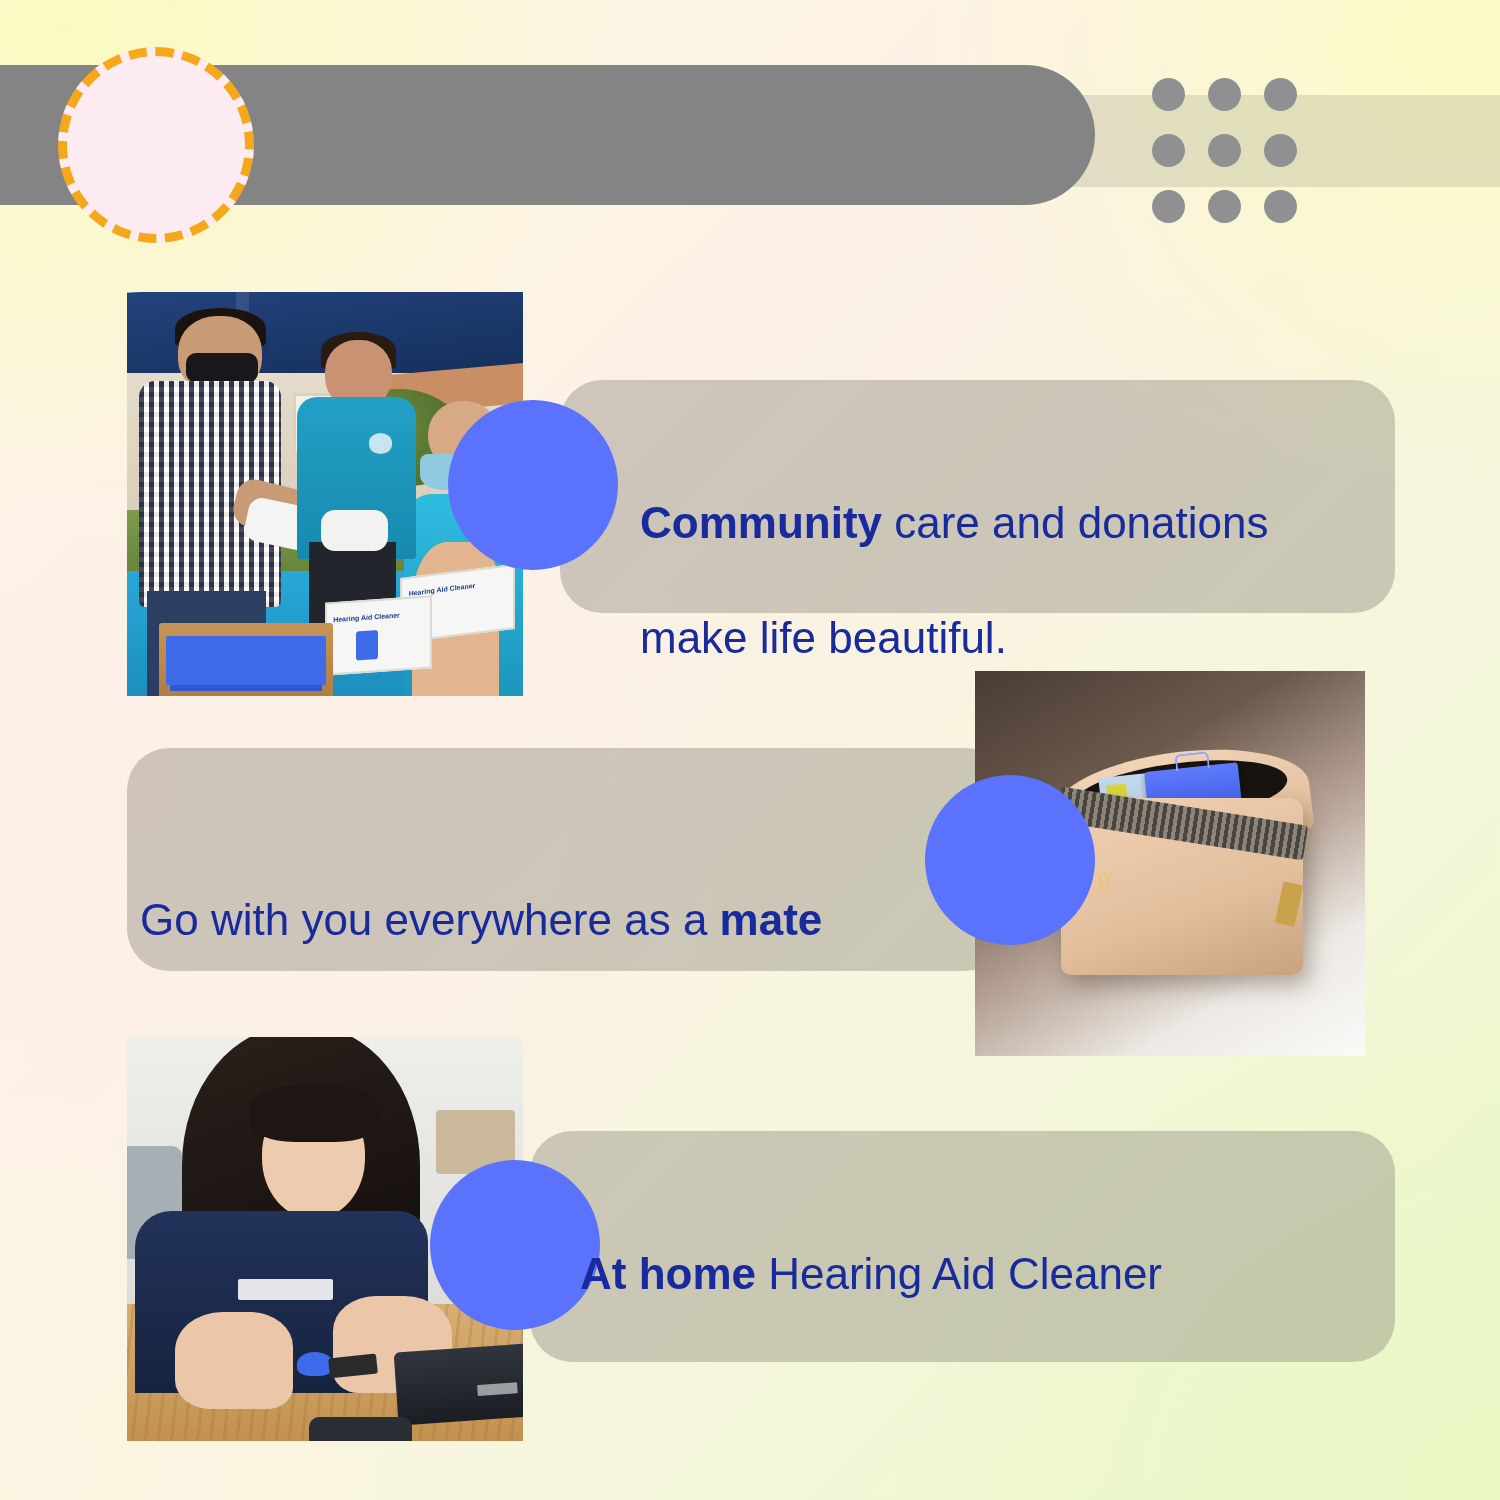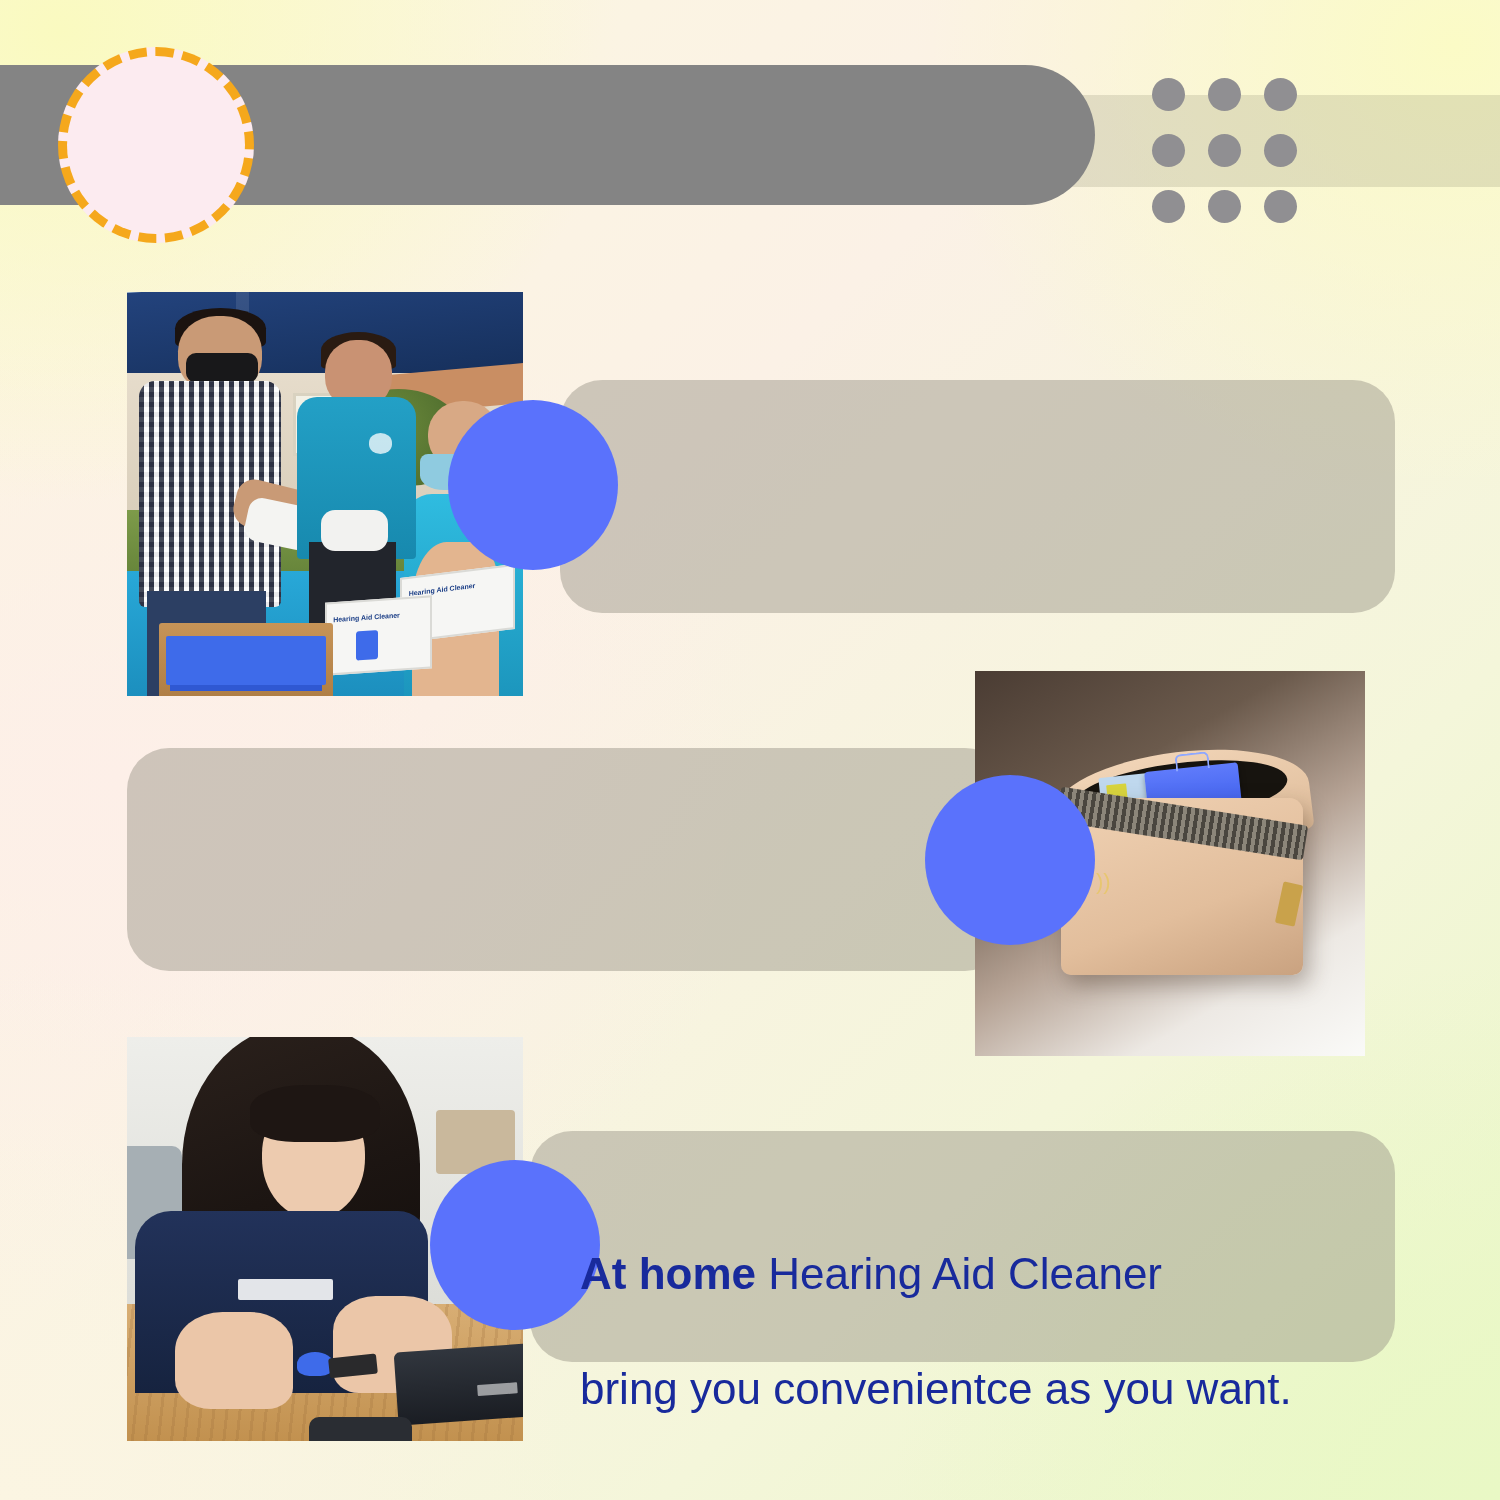--- a/index.html
+++ b/index.html
@@ -275,37 +275,44 @@
     </div>
     <div class="bx bx1">
       <div class="bx-lbl">Hearing Aid Cleaner</div>
       <div class="bx-img"></div>
     </div>
     <div class="carton"></div>
   </div>
 
   <div class="bcircle" style="left:448px;top:400px;width:170px;height:170px;"></div>
 
+  <div class="panel-txt" style="left:640px;top:437px;width:730px;">
+    <b>Community</b><span> care and donations</span><br>
+    <span>make life beautiful.</span>
+  </div>
 
   <div class="panel" style="left:127px;top:748px;width:880px;height:223px;"></div>
 
   <div class="photo p2">
     <div class="bag-top"></div>
     <div class="bag-open"></div>
     <div class="card"></div>
     <div class="dev"></div>
     <div class="pink"></div>
     <div class="bag"></div>
     <div class="zipper"></div>
     <div class="zip-pull"></div>
     <div class="earicon">))</div>
   </div>
 
   <div class="bcircle" style="left:925px;top:775px;width:170px;height:170px;"></div>
 
+  <div class="panel-txt" style="left:140px;top:834px;width:790px;">
+    <span>Go with you everywhere as a </span><b>mate</b>
+  </div>
 
   <div class="panel" style="left:530px;top:1131px;width:865px;height:231px;"></div>
 
   <div class="photo p3">
     <div class="wall"></div>
     <div class="chair"></div>
     <div class="shelf"></div>
     <div class="desk"></div>
     <div class="hair"></div>
     <div class="face"></div>
@@ -317,16 +324,15 @@
     <div class="tool"></div>
     <div class="aid"></div>
     <div class="pouch"></div>
     <div class="case"></div>
   </div>
 
   <div class="bcircle" style="left:430px;top:1160px;width:170px;height:170px;"></div>
 
   <div class="panel-txt" style="left:580px;top:1188px;width:790px;">
     <b>At home</b><span> Hearing Aid Cleaner</span><br>
-    <span>bring you convenientce as you want.</span>
   </div>
 
 </div>
 
 </body></html>

